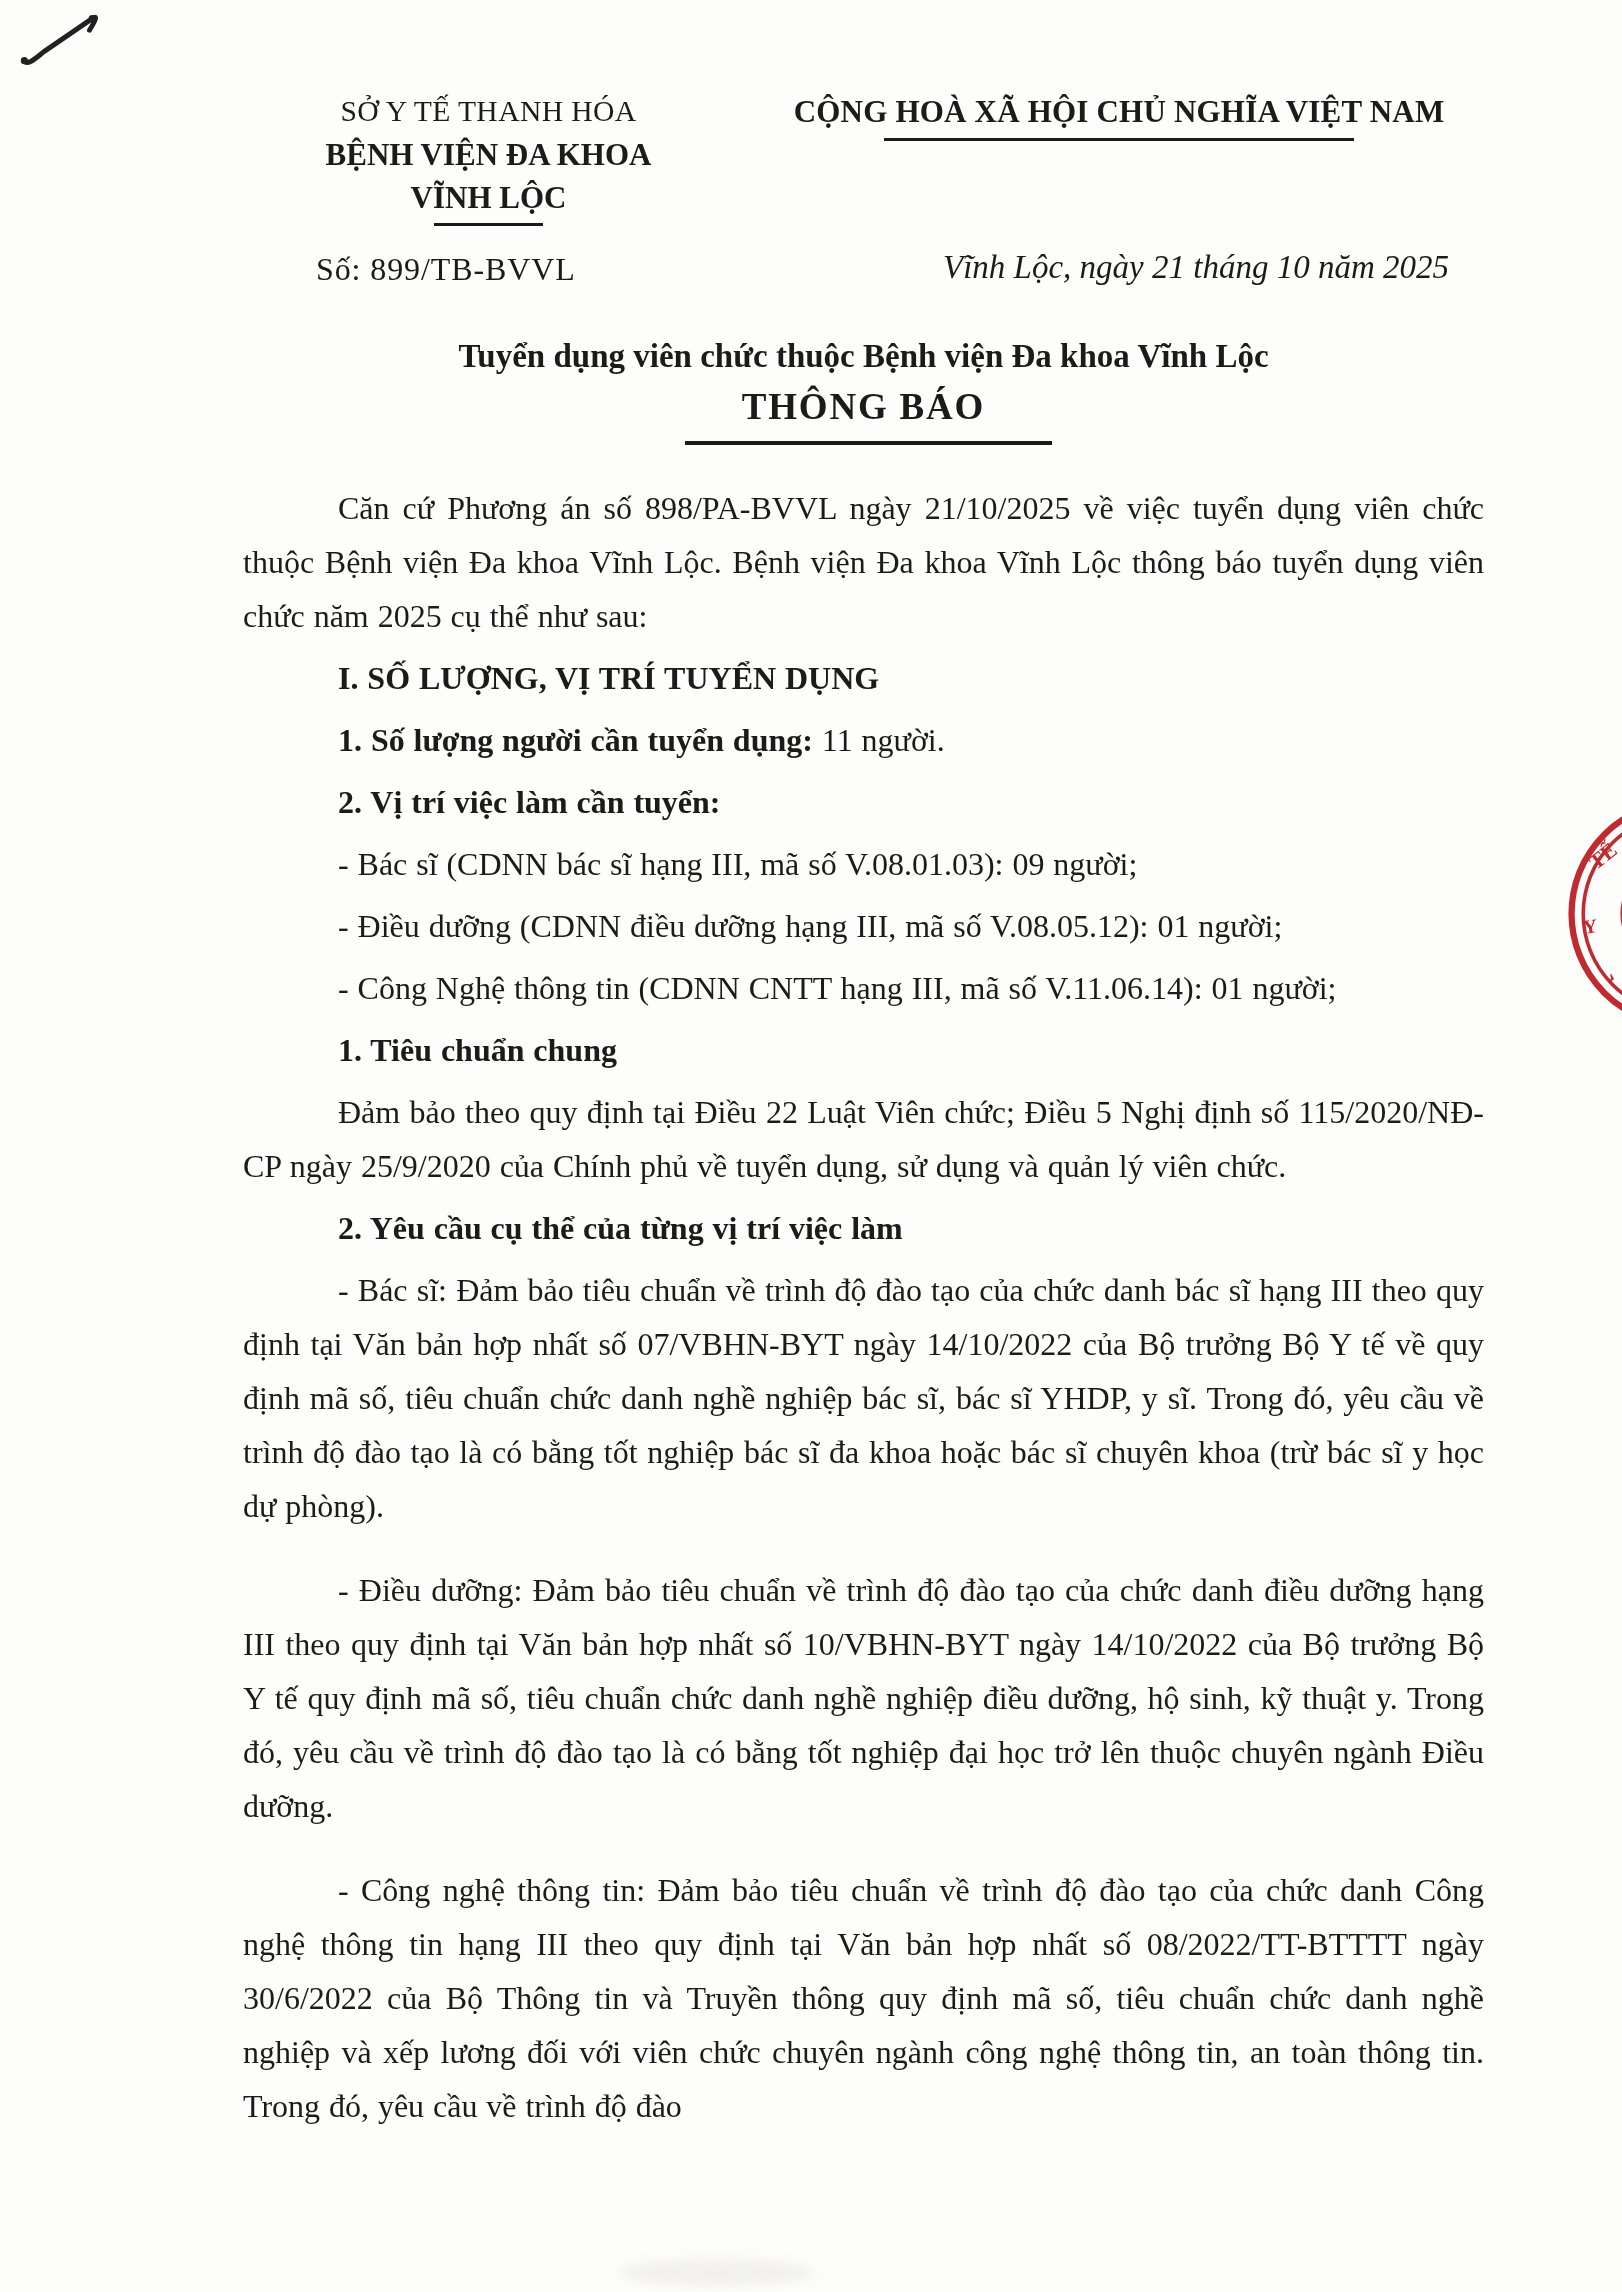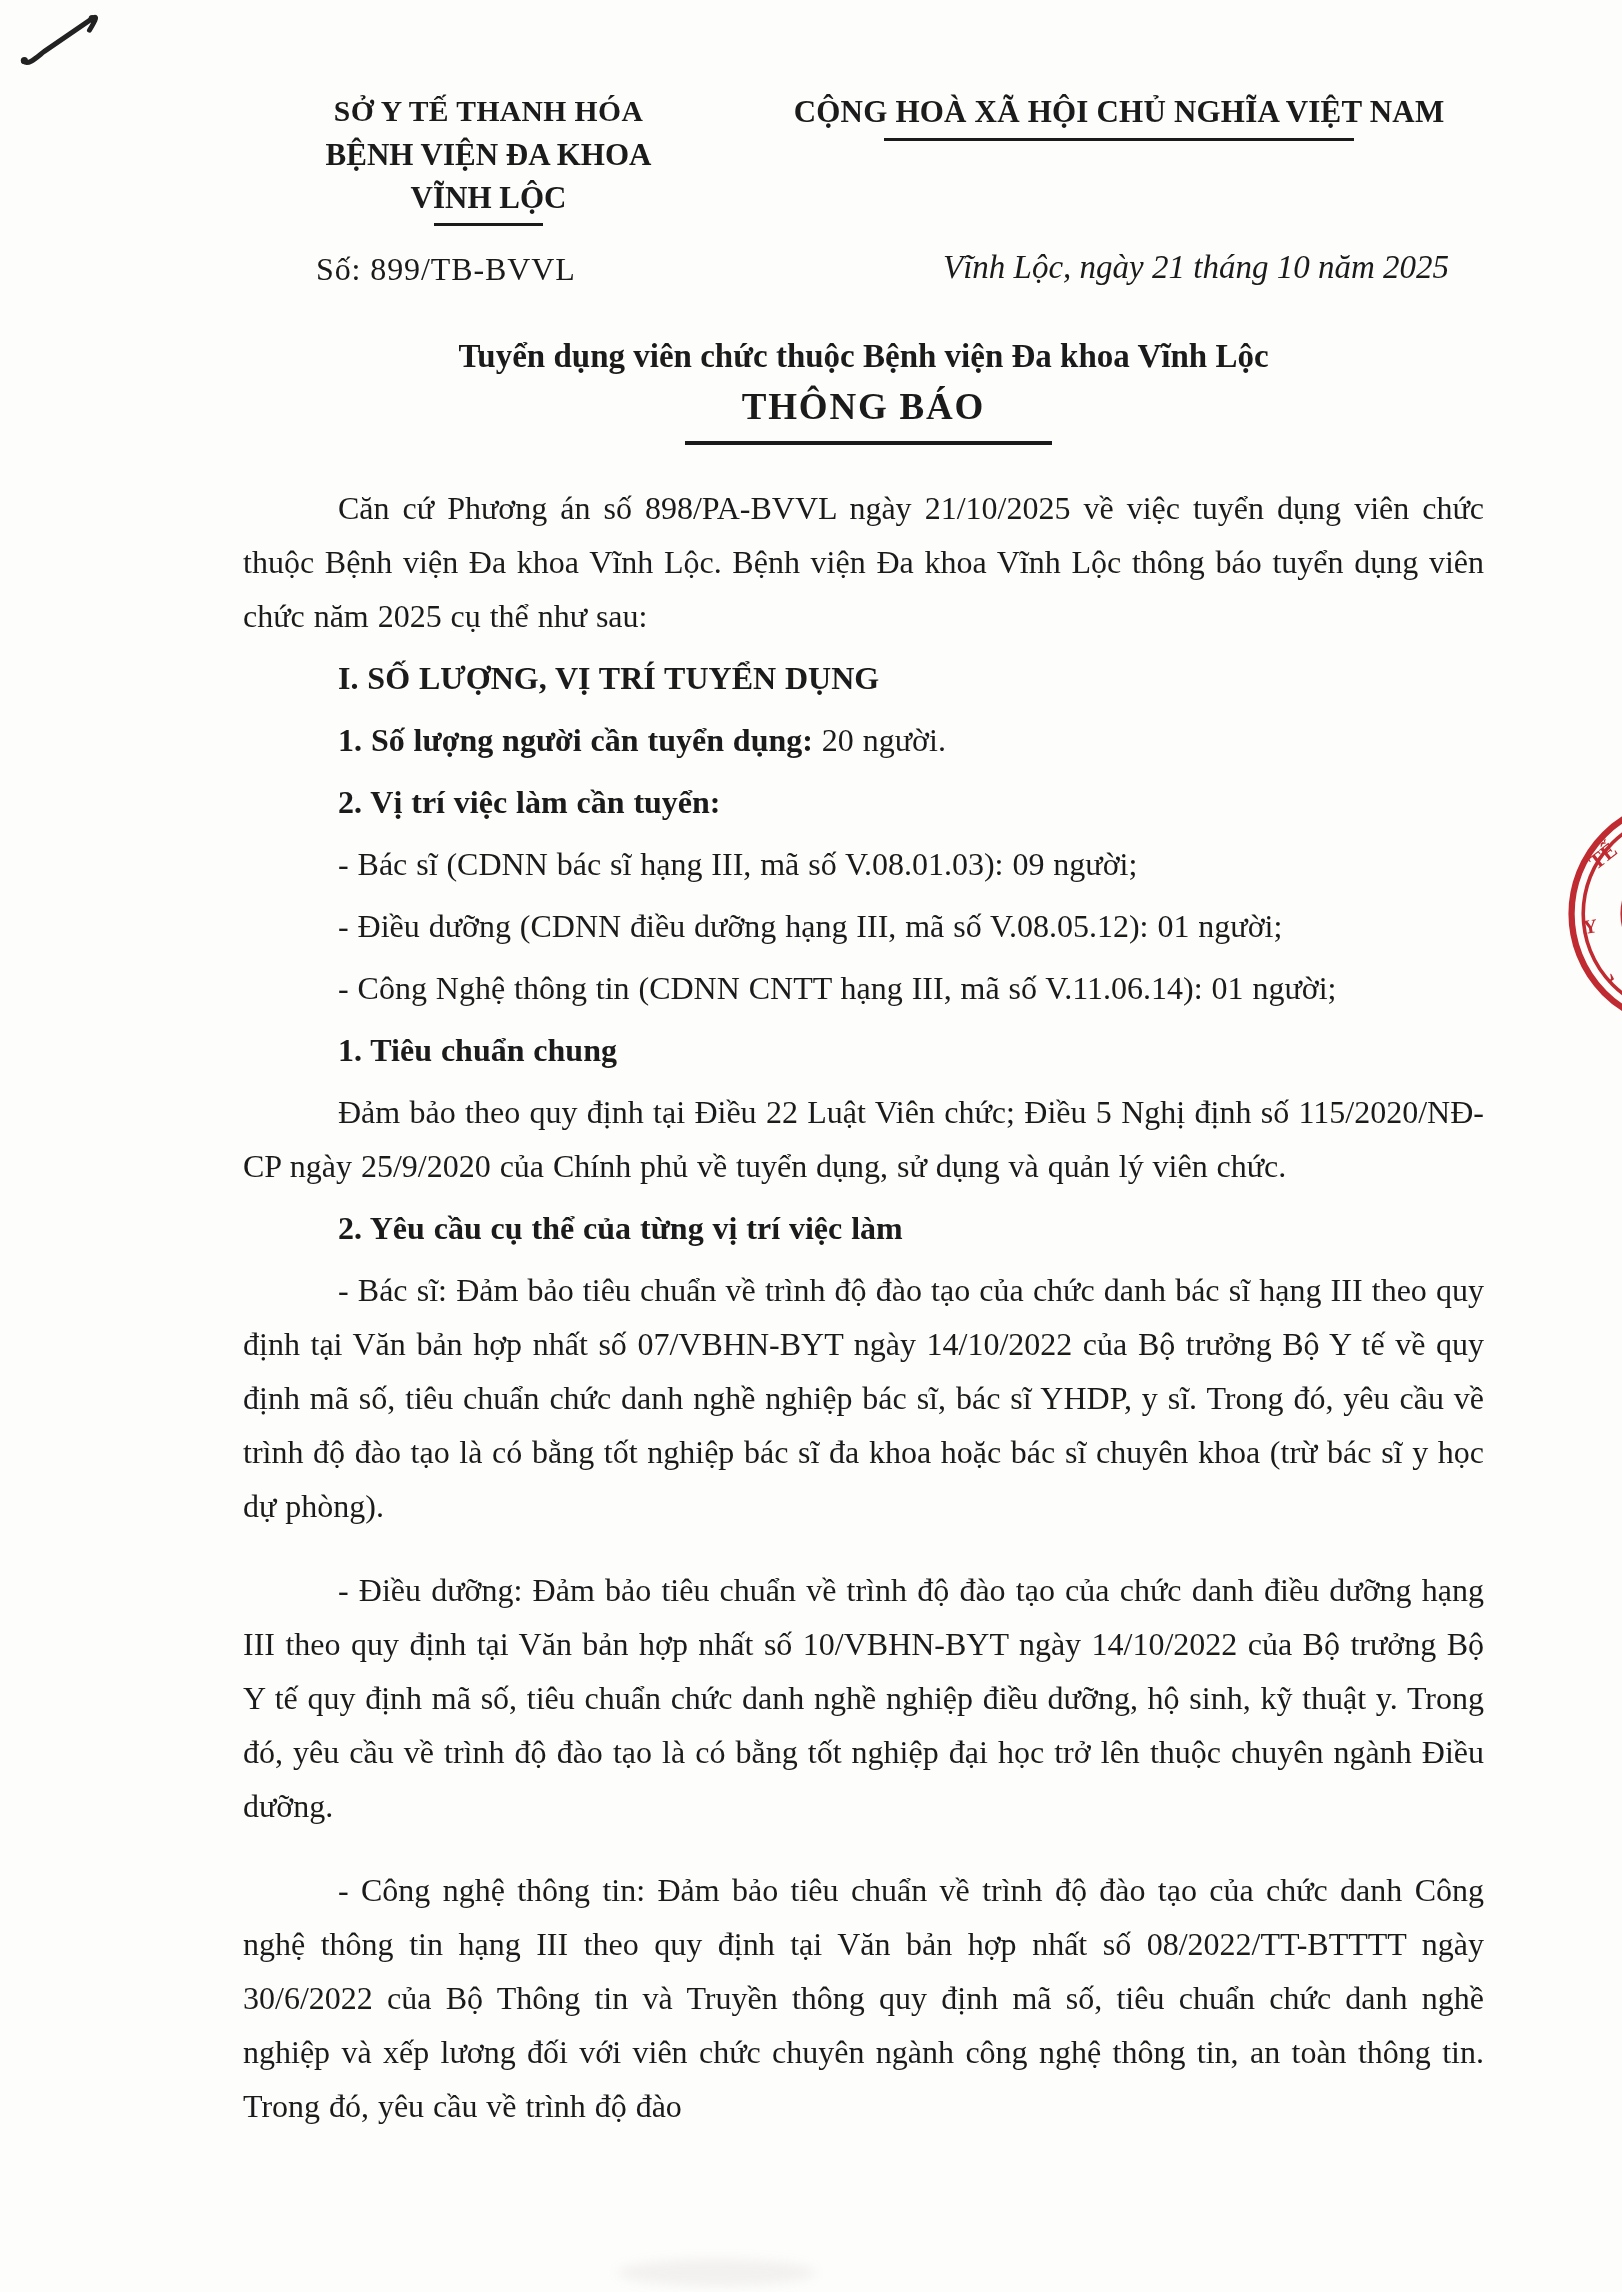--- a/index.html
+++ b/index.html
@@ -5,21 +5,21 @@
   html,body { margin:0; padding:0; background:#e8e8e8; }
   #page {
     position:relative; width:1623px; height:2293px;
     background:#fdfdfc; overflow:hidden;
     font-family:"Liberation Serif", serif; color:#1b1b1b;
   }
   .abs { position:absolute; }
   .b { font-weight:bold; }
   
   #org-block { left:251px; top:90px; width:475px; text-align:center; }
-  #org-block .l1 { font-size:29.6px; font-weight:bold; line-height:43px; letter-spacing:0.4px; }
+  #org-block .l1 { font-size:29.6px; font-weight:normal; line-height:43px; letter-spacing:0.4px; }
   #org-block .l2 { font-size:31px; font-weight:bold; line-height:43px; }
   #org-block .l3 { font-size:31px; font-weight:bold; line-height:43px; }
   #org-underline { width:109px; height:3.6px; background:#1b1b1b; margin:3.6px auto 0 auto; }
   #national-block { left:743px; top:89px; width:752px; text-align:center; }
   #national-block .l1 { font-size:31px; font-weight:bold; line-height:45px; letter-spacing:0.2px; }
   #national-block .l2 { font-size:33px; font-weight:bold; line-height:47px; }
   #national-underline { width:470px; height:3.6px; background:#1b1b1b; margin:3.6px auto 0 auto; }
   #doc-number { left:316px; top:251px; font-size:32px; letter-spacing:0.9px; }
   #date-line { left:896px; top:249px; width:600px; text-align:center;
                font-size:33px; font-style:italic; }
@@ -76,21 +76,21 @@
 
   <div id="title-block" class="abs">
     <div id="doc-subtitle">Tuyển dụng viên chức thuộc Bệnh viện Đa khoa Vĩnh Lộc</div>
     <div id="doc-title">THÔNG BÁO</div>
   </div>
   <div id="subtitle-underline" class="abs"></div>
 
   <div id="document-body" class="abs">
       <p><span>Căn cứ Phương án số 898/PA-BVVL ngày 21/10/2025 về việc tuyển dụng viên chức thuộc Bệnh viện Đa khoa Vĩnh Lộc. Bệnh viện Đa khoa Vĩnh Lộc thông báo tuyển dụng viên chức năm 2025 cụ thể như sau:</span></p>
       <p><span class="b">I. SỐ LƯỢNG, VỊ TRÍ TUYỂN DỤNG</span></p>
-      <p><span class="b">1. Số lượng người cần tuyển dụng:</span><span> 20 người.</span></p>
+      <p><span class="b">1. Số lượng người cần tuyển dụng:</span><span> 11 người.</span></p>
       <p><span class="b">2. Vị trí việc làm cần tuyển:</span></p>
       <p><span>- Bác sĩ (CDNN bác sĩ hạng III, mã số V.08.01.03): 09 người;</span></p>
       <p><span>- Điều dưỡng (CDNN điều dưỡng hạng III, mã số V.08.05.12): 01 người;</span></p>
       <p><span>- Công Nghệ thông tin (CDNN CNTT hạng III, mã số V.11.06.14): 01 người;</span></p>
       <p><span class="b">1. Tiêu chuẩn chung</span></p>
       <p><span>Đảm bảo theo quy định tại Điều 22 Luật Viên chức; Điều 5 Nghị định số 115/2020/NĐ-CP ngày 25/9/2020 của Chính phủ về tuyển dụng, sử dụng và quản lý viên chức.</span></p>
       <p><span class="b">2. Yêu cầu cụ thể của từng vị trí việc làm</span></p>
       <p><span>- Bác sĩ: Đảm bảo tiêu chuẩn về trình độ đào tạo của chức danh bác sĩ hạng III theo quy định tại Văn bản hợp nhất số 07/VBHN-BYT ngày 14/10/2022 của Bộ trưởng Bộ Y tế về quy định mã số, tiêu chuẩn chức danh nghề nghiệp bác sĩ, bác sĩ YHDP, y sĩ. Trong đó, yêu cầu về trình độ đào tạo là có bằng tốt nghiệp bác sĩ đa khoa hoặc bác sĩ chuyên khoa (trừ bác sĩ y học dự phòng).</span></p>
       <p class="gap"><span>- Điều dưỡng: Đảm bảo tiêu chuẩn về trình độ đào tạo của chức danh điều dưỡng hạng III theo quy định tại Văn bản hợp nhất số 10/VBHN-BYT ngày 14/10/2022 của Bộ trưởng Bộ Y tế quy định mã số, tiêu chuẩn chức danh nghề nghiệp điều dưỡng, hộ sinh, kỹ thuật y. Trong đó, yêu cầu về trình độ đào tạo là có bằng tốt nghiệp đại học trở lên thuộc chuyên ngành Điều dưỡng.</span></p>
       <p class="gap"><span>- Công nghệ thông tin: Đảm bảo tiêu chuẩn về trình độ đào tạo của chức danh Công nghệ thông tin hạng III theo quy định tại Văn bản hợp nhất số 08/2022/TT-BTTTT ngày 30/6/2022 của Bộ Thông tin và Truyền thông quy định mã số, tiêu chuẩn chức danh nghề nghiệp và xếp lương đối với viên chức chuyên ngành công nghệ thông tin, an toàn thông tin. Trong đó, yêu cầu về trình độ đào</span></p>

